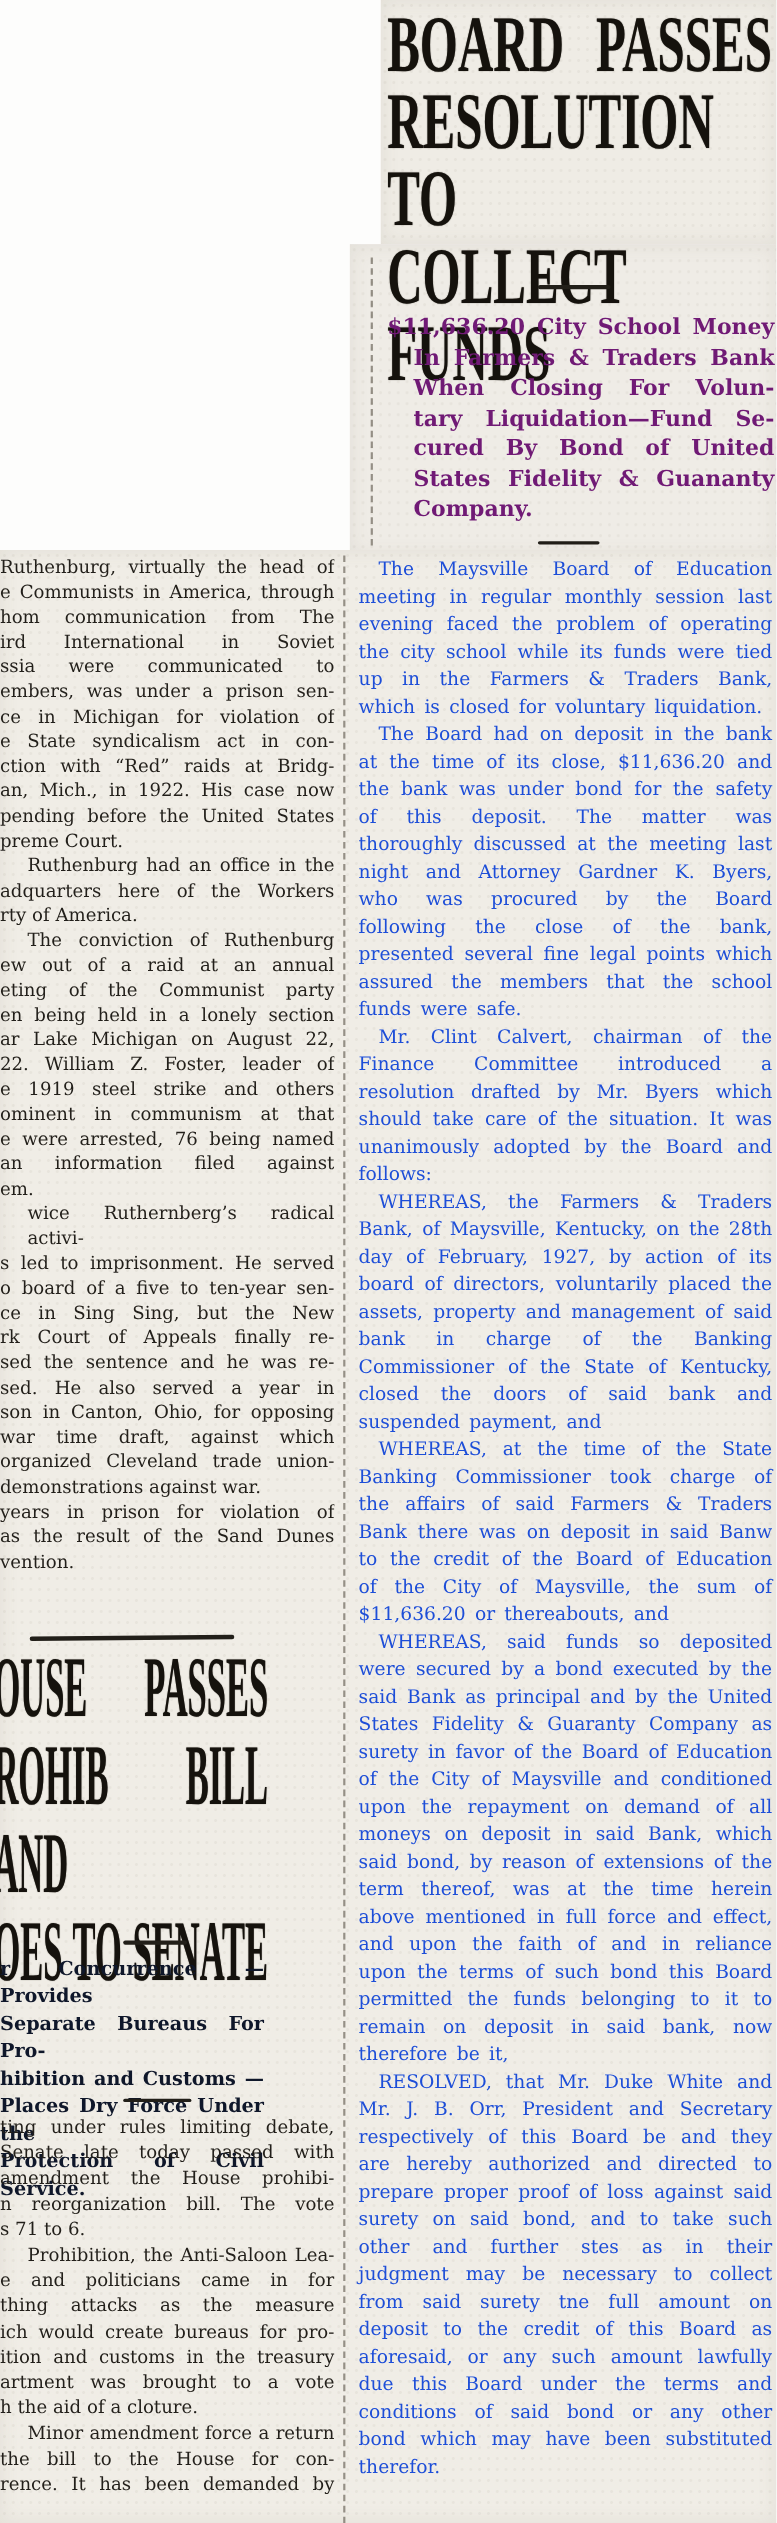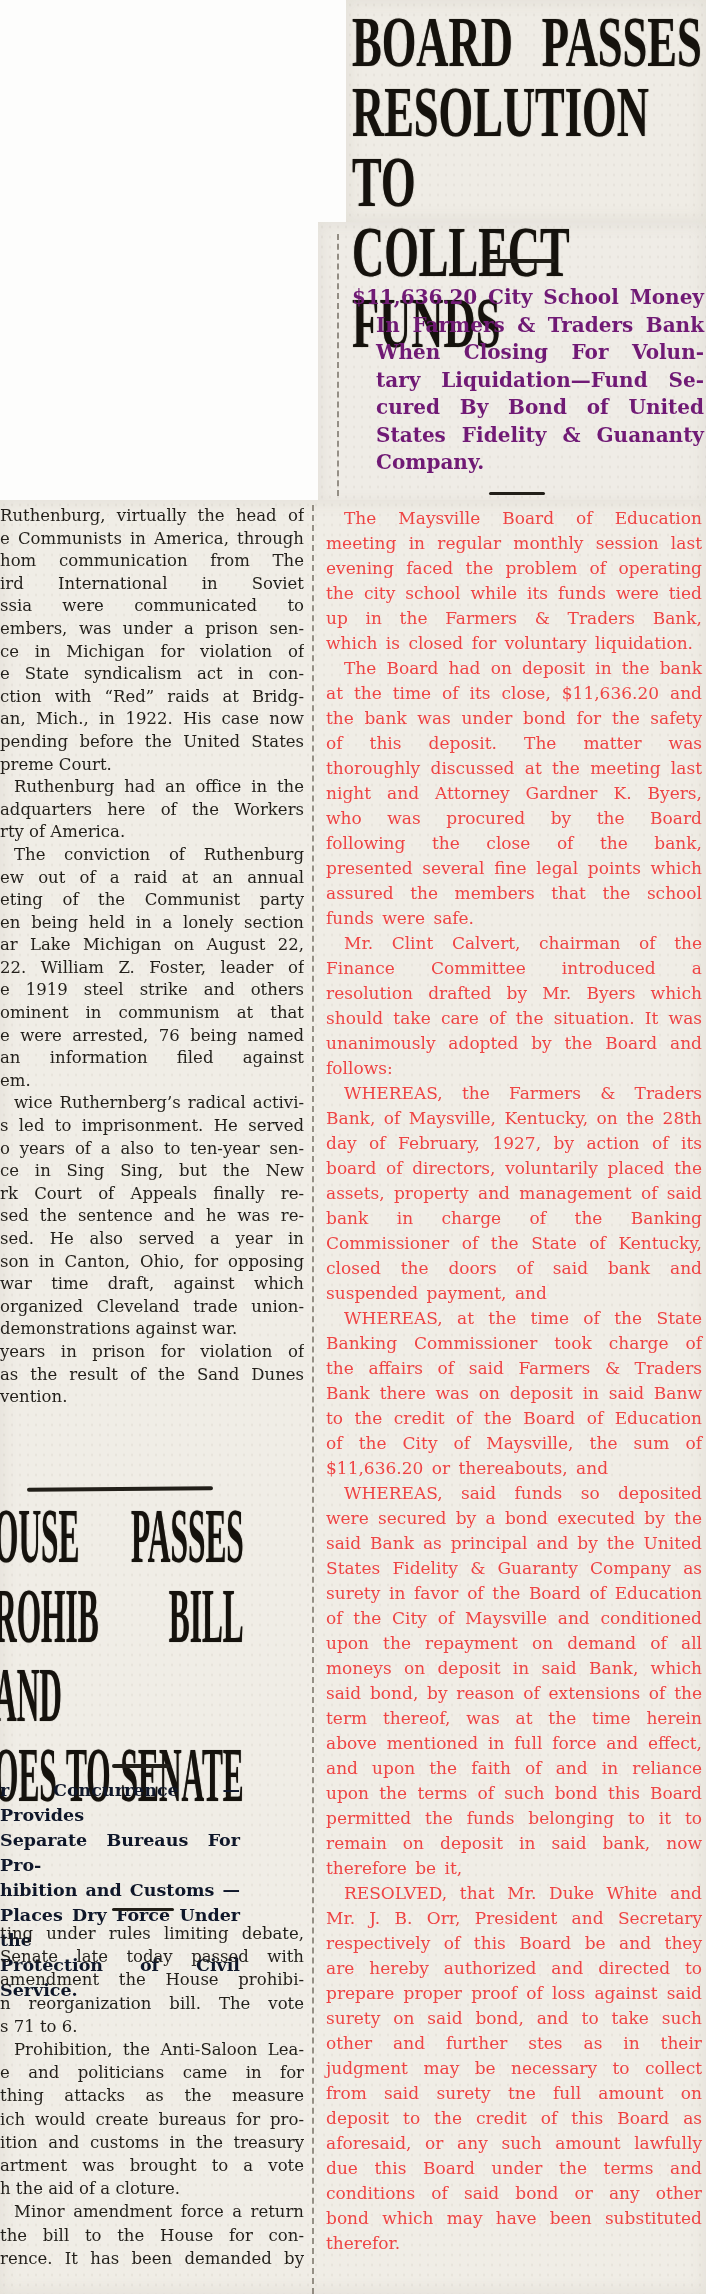--- a/index.html
+++ b/index.html
@@ -51,26 +51,26 @@
     position:absolute; left:0; top:1778px; width:240px;
     font-weight:700; font-size:17.5px; line-height:25px; color:#0f172a;
   }
 
   .linecol { position:absolute; overflow:hidden; }
   .col-left-top    { left:0; top:505px;  width:304px; font-size:16.5px; line-height:22.6px; }
   .col-left-bottom { left:0; top:1922px; width:304px; font-size:16.5px; line-height:23.2px; }
 
   .line { text-align:justify; text-align-last:justify; }
   .line.end { text-align-last:left; }
-  .line.indent { padding-left:14px; }
+  .line.indent { padding-left:25px; }
 
   .right-body {
     position:absolute; left:326px; top:506px; width:376px;
     font-size:17px; line-height:25px; text-align:justify; word-spacing:3px;
-    color:#ef4444;
+    color:#1d4ed8;
   }
   .right-body p.para { margin:0; text-indent:18px; }
 </style>
 </head>
 <body>
 
 <div class="page">
 
   <div class="paper piece-a"></div>
   <div class="paper piece-b"></div>
@@ -131,21 +131,21 @@
       <div class="line">en being held in a lonely section</div>
       <div class="line">ar Lake Michigan on August 22,</div>
       <div class="line">22. William Z. Foster, leader of</div>
       <div class="line">e 1919 steel strike and others</div>
       <div class="line">ominent in communism at that</div>
       <div class="line">e were arrested, 76 being named</div>
       <div class="line">an information filed against</div>
       <div class="line end">em.</div>
       <div class="line indent">wice Ruthernberg’s radical activi-</div>
       <div class="line">s led to imprisonment. He served</div>
-      <div class="line">o years of a also to ten-year sen-</div>
+      <div class="line">o board of a five to ten-year sen-</div>
       <div class="line">ce in Sing Sing, but the New</div>
       <div class="line">rk Court of Appeals finally re-</div>
       <div class="line">sed the sentence and he was re-</div>
       <div class="line">sed. He also served a year in</div>
       <div class="line">son in Canton, Ohio, for opposing</div>
       <div class="line">war time draft, against which</div>
       <div class="line">organized Cleveland trade union-</div>
       <div class="line end">demonstrations against war.</div>
       <div class="line">years in prison for violation of</div>
       <div class="line">as the result of the Sand Dunes</div>

